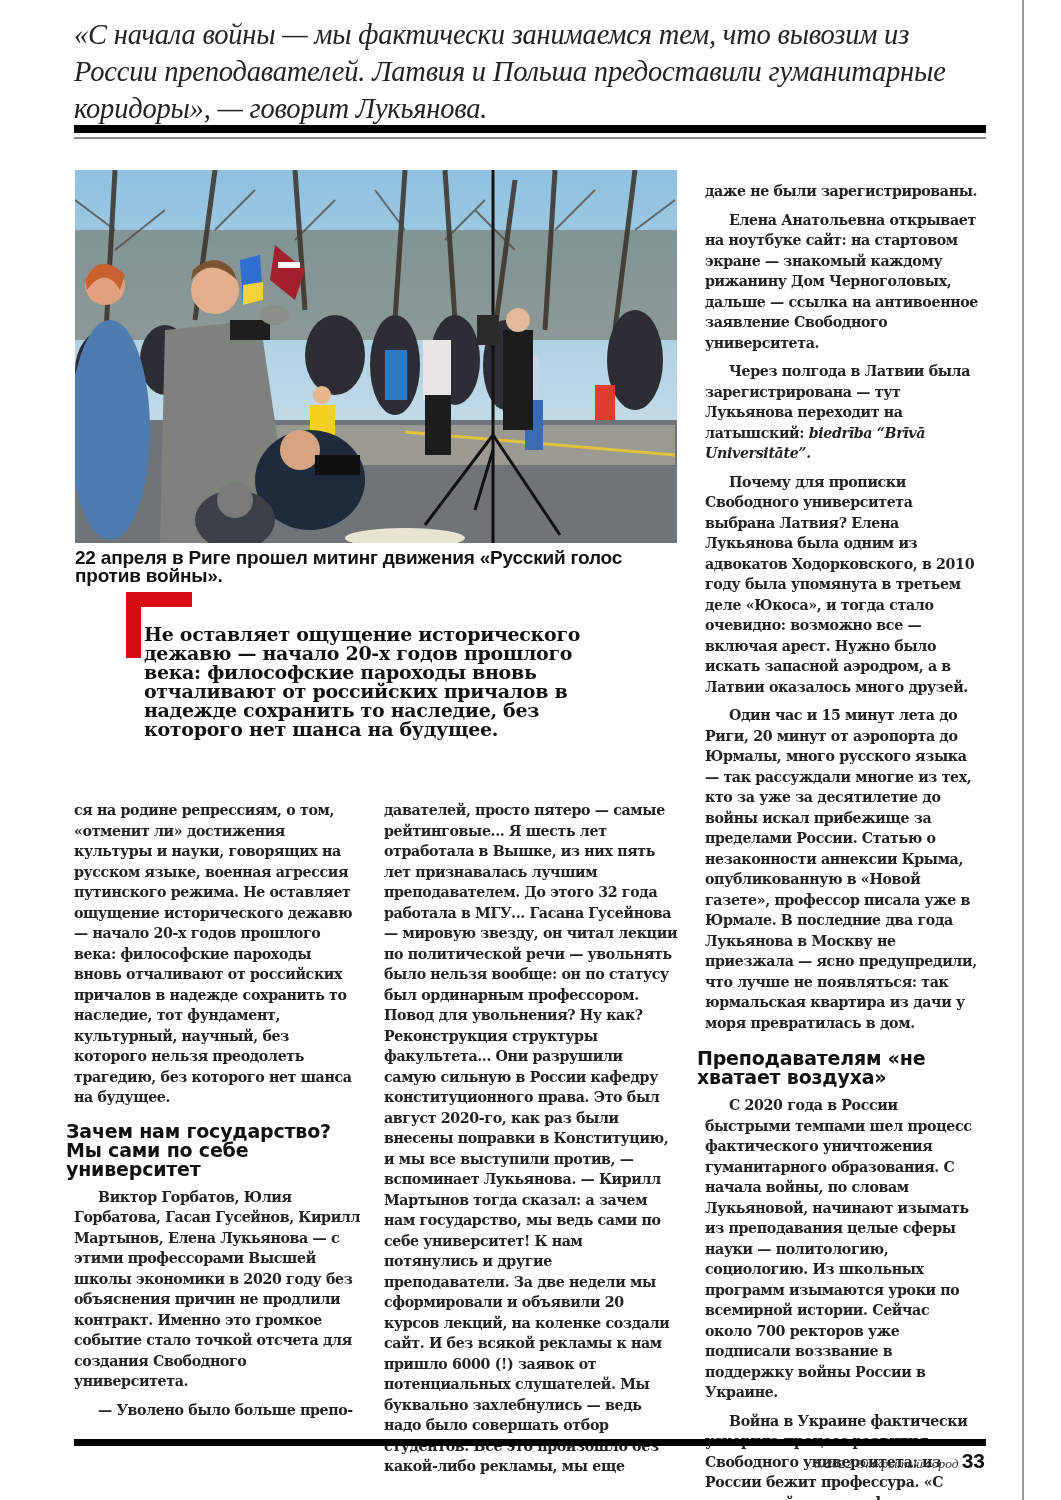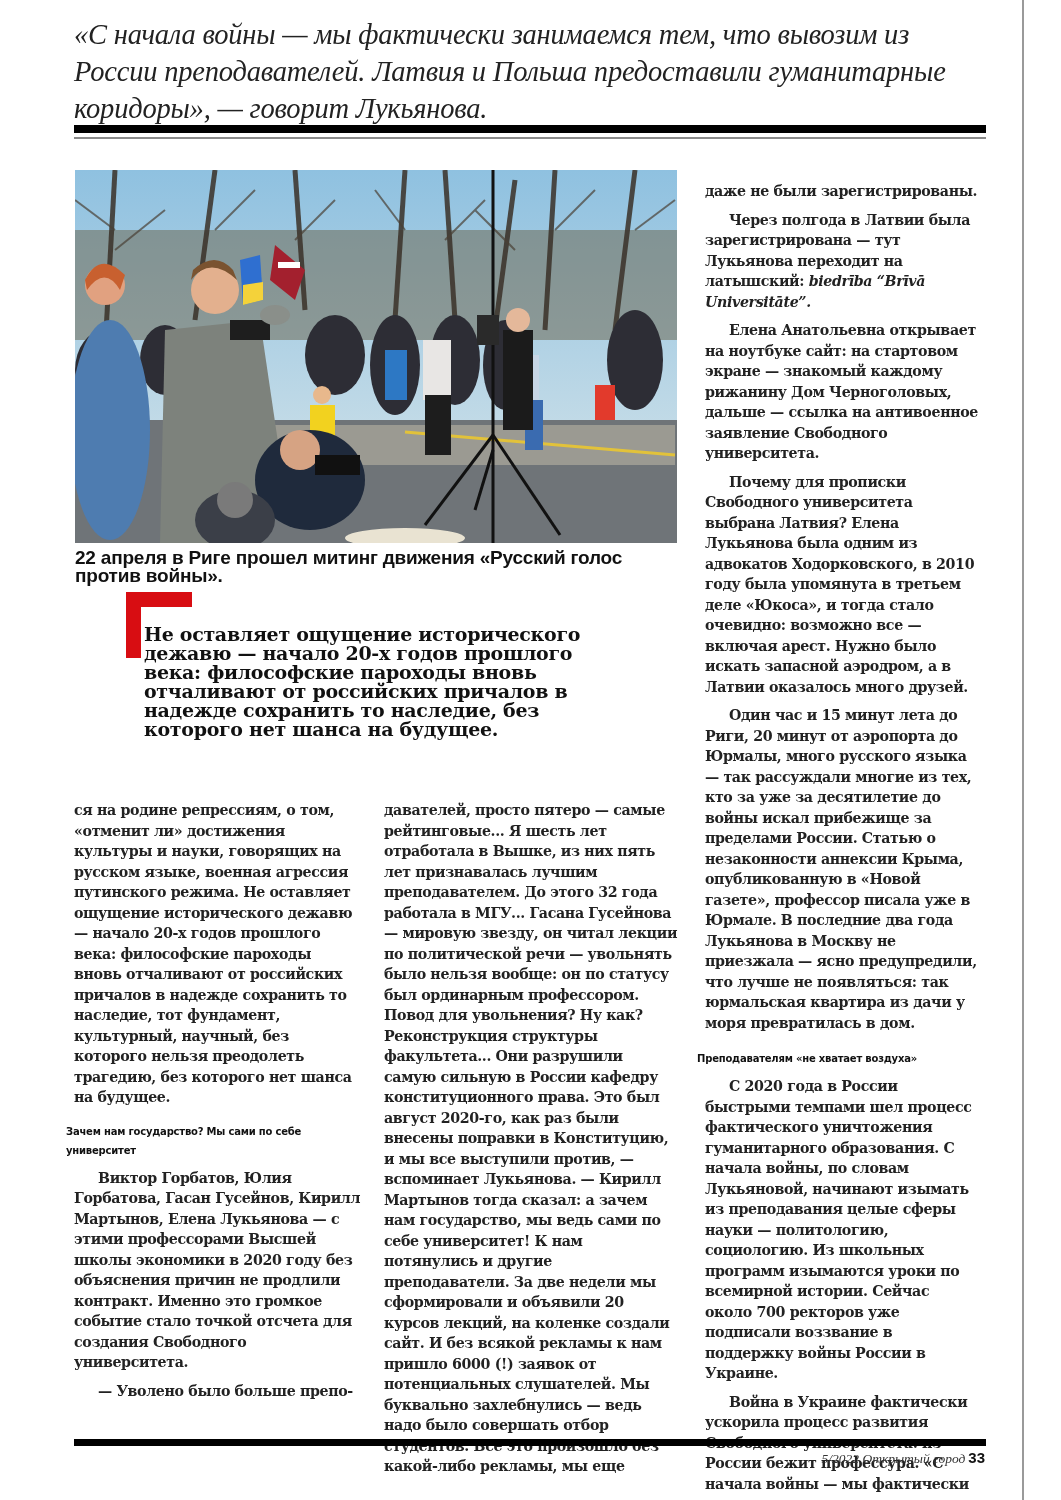--- a/index.html
+++ b/index.html
@@ -14,26 +14,26 @@
   .bracket { position:absolute; left:126px; top:592px; width:66px; height:66px; }
   .bracket .h { position:absolute; left:0; top:0; width:66px; height:15px; background:#d80d12; }
   .bracket .v { position:absolute; left:0; top:0; width:15px; height:66px; background:#d80d12; }
   .callout { position:absolute; left:144px; top:625px; width:440px; font-family:"DejaVu Serif", serif; font-weight:bold; font-size:19px; line-height:19px; color:#111; letter-spacing:-0.3px; }
   .col { position:absolute; font-family:"DejaVu Serif", serif; font-size:14.2px; line-height:20.5px; color:#222; letter-spacing:-0.35px; }
   .col p { margin:8px;font-weight:bold; }
   .col p.ind { text-indent:24px; }
   .col1 { left:66px; top:792px; width:305px; }
   .col2 { left:376px; top:792px; width:310px; }
   .col3 { left:697px; top:173px; width:290px; }
-  .sub { font-family:"DejaVu Sans", sans-serif; font-weight:bold; font-size:10px; line-height:19px; color:#111; margin:14px 0 6px 0; letter-spacing:-0.2px; }
+  .sub { font-family:"DejaVu Sans", sans-serif; font-weight:bold; font-size:19px; line-height:19px; color:#111; margin:14px 0 6px 0; letter-spacing:-0.2px; }
   .col3 .sub { margin-top:16px; }
   .it { font-style:italic; }
   .footer-rule { position:absolute; left:74px; top:1439px; width:912px; height:7px; background:#000; }
   .footer { position:absolute; right:76px; top:1449px; font-family:"Liberation Serif", serif; font-style:italic; font-size:13.5px; color:#333; white-space:nowrap; }
-  .footer .pg { font-family:"Liberation Sans", sans-serif; font-style:normal; font-weight:bold; font-size:15px; color:#111; margin-left:3px; }
+  .footer .pg { font-family:"Liberation Sans", sans-serif; font-style:normal; font-weight:bold; font-size:21px; color:#111; margin-left:3px; }
 </style>
 </head>
 <body>
 
 <div class="pull-quote">«С начала войны — мы фактически занимаемся тем, что вывозим из России преподавателей. Латвия и Польша предоставили гуманитарные коридоры», — говорит Лукьянова.</div>
 <div class="rule-thick"></div>
 <div class="rule-thin"></div>
 <div class="v-line"></div>
 
 <div class="photo">
@@ -131,22 +131,22 @@
   <p class="ind">Виктор Горбатов, Юлия Горбатова, Гасан Гусейнов, Кирилл Мартынов, Елена Лукьянова — с этими профессорами Высшей школы экономики в 2020 году без объяснения причин не продлили контракт. Именно это громкое событие стало точкой отсчета для создания Свободного университета.</p>
   <p class="ind">— Уволено было больше препо-</p>
 </div>
 
 <div class="col col2">
   <p>давателей, просто пятеро — самые рейтинговые... Я шесть лет отработала в Вышке, из них пять лет признавалась лучшим преподавателем. До этого 32 года работала в МГУ... Гасана Гусейнова — мировую звезду, он читал лекции по политической речи — увольнять было нельзя вообще: он по статусу был ординарным профессором. Повод для увольнения? Ну как? Реконструкция структуры факультета... Они разрушили самую сильную в России кафедру конституционного права. Это был август 2020-го, как раз были внесены поправки в Конституцию, и мы все выступили против, — вспоминает Лукьянова. — Кирилл Мартынов тогда сказал: а зачем нам государство, мы ведь сами по себе университет! К нам потянулись и другие преподаватели. За две недели мы сформировали и объявили 20 курсов лекций, на коленке создали сайт. И без всякой рекламы к нам пришло 6000 (!) заявок от потенциальных слушателей. Мы буквально захлебнулись — ведь надо было совершать отбор студентов. Все это произошло без какой-либо рекламы, мы еще</p>
 </div>
 
 <div class="col col3">
   <p>даже не были зарегистрированы.</p>
+  <p class="ind">Елена Анатольевна открывает на ноутбуке сайт: на стартовом экране — знакомый каждому рижанину Дом Черноголовых, дальше — ссылка на антивоенное заявление Свободного университета.</p>
   <p class="ind"><span>Через полгода в Латвии была зарегистрирована — тут Лукьянова переходит на латышский: </span><span class="it">biedrība “Brīvā Universitāte”.</span></p>
-  <p class="ind">Елена Анатольевна открывает на ноутбуке сайт: на стартовом экране — знакомый каждому рижанину Дом Черноголовых, дальше — ссылка на антивоенное заявление Свободного университета.</p>
   <p class="ind">Почему для прописки Свободного университета выбрана Латвия? Елена Лукьянова была одним из адвокатов Ходорковского, в 2010 году была упомянута в третьем деле «Юкоса», и тогда стало очевидно: возможно все — включая арест. Нужно было искать запасной аэродром, а в Латвии оказалось много друзей.</p>
   <p class="ind">Один час и 15 минут лета до Риги, 20 минут от аэропорта до Юрмалы, много русского языка — так рассуждали многие из тех, кто за уже за десятилетие до войны искал прибежище за пределами России. Статью о незаконности аннексии Крыма, опубликованную в «Новой газете», профессор писала уже в Юрмале. В последние два года Лукьянова в Москву не приезжала — ясно предупредили, что лучше не появляться: так юрмальская квартира из дачи у моря превратилась в дом.</p>
   <div class="sub">Преподавателям «не хватает воздуха»</div>
   <p class="ind">С 2020 года в России быстрыми темпами шел процесс фактического уничтожения гуманитарного образования. С начала войны, по словам Лукьяновой, начинают изымать из преподавания целые сферы науки — политологию, социологию. Из школьных программ изымаются уроки по всемирной истории. Сейчас около 700 ректоров уже подписали воззвание в поддержку войны России в Украине.</p>
   <p class="ind">Война в Украине фактически ускорила процесс развития Свободного университета: из России бежит профессура. «С начала войны — мы фактически занимаемся тем, что вывозим из России преподавателей. Латвия и Польша предоставили нам гуманитарные коридоры», — говорит Лукьянова.</p>
   <p class="ind">Но еще в 2020-м создание Сво-</p>
 </div>
 
 <div class="footer-rule"></div>
 <div class="footer">

